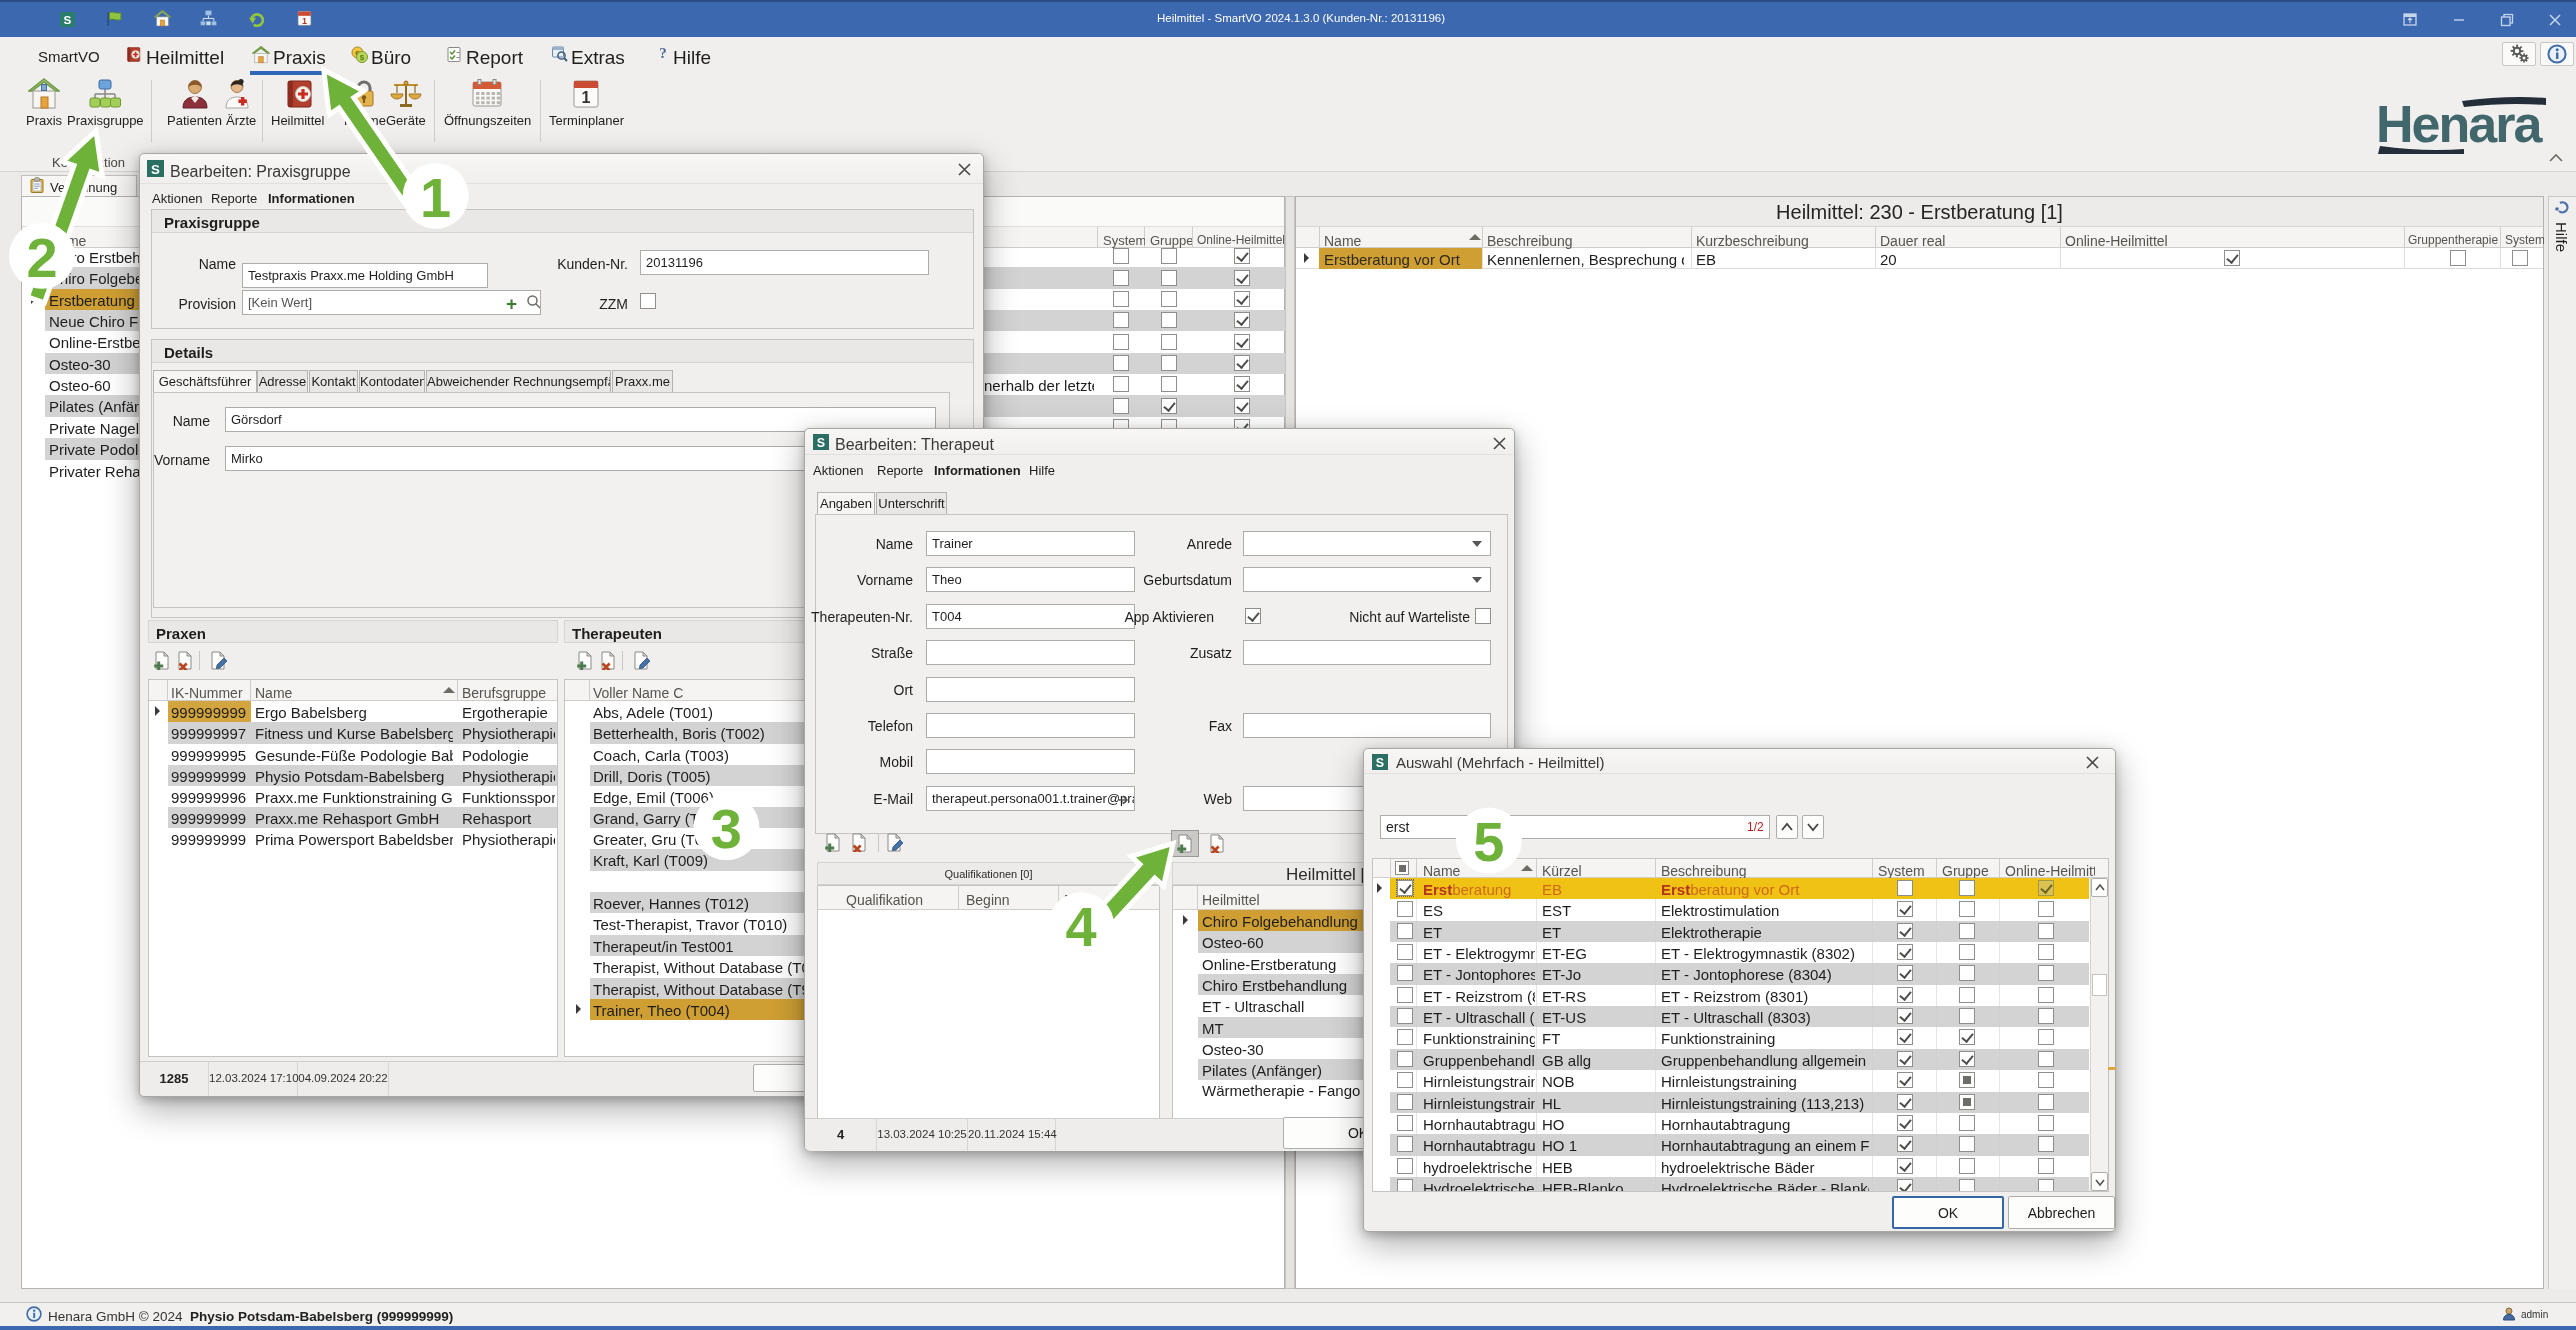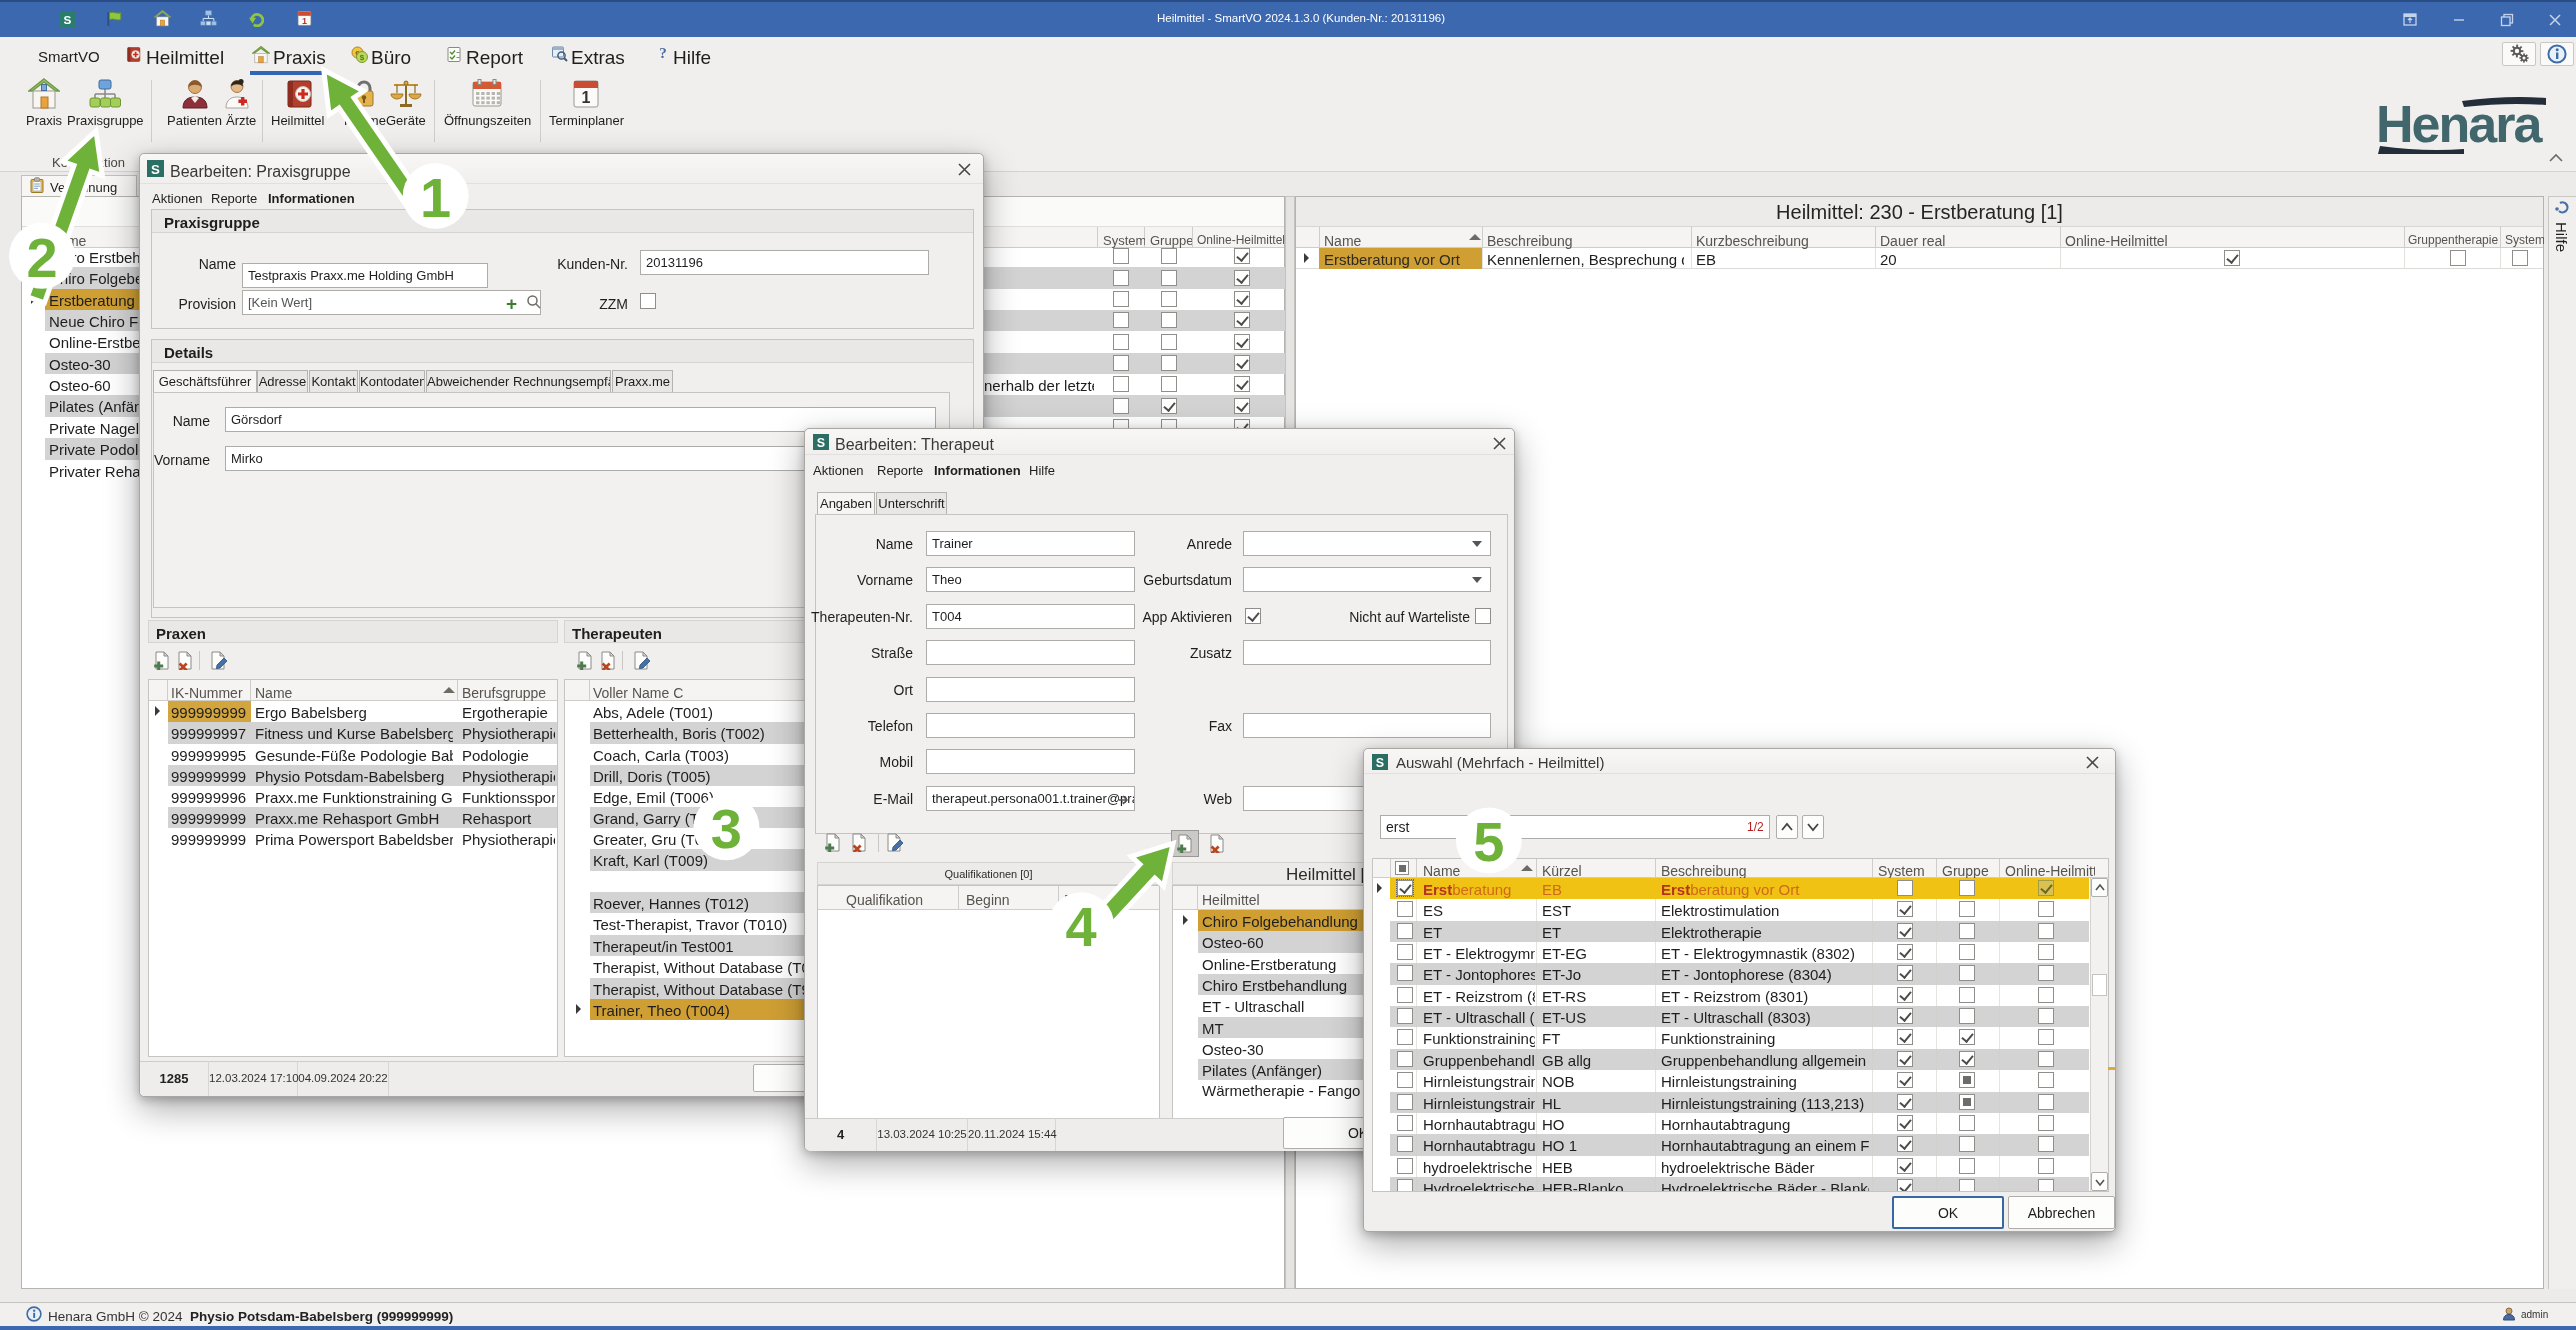--- a/index.html
+++ b/index.html
@@ -590,21 +590,21 @@
 <div class="inp" style="left:121px;top:357px;width:209px;height:25px">therapeut.persona001.t.trainer@prax</div>
 <svg style="position:absolute;left:312px;top:362px" width="14" height="14" viewBox="0 0 14 14">
       <path d="M2,9 h7 M6,5 l4,4 l-4,4" stroke="#555" stroke-width="1.5" fill="none"></path>
     </svg>
 <div class="glab" style="left:297px;top:108px;width:130px;">Anrede</div>
 <div class="inp" style="left:438px;top:102px;width:248px;height:25px"></div>
 <div style="left:667px;top:112px;width:0;height:0;border-top:6px solid #555;border-left:5px solid transparent;border-right:5px solid transparent"></div>
 <div class="glab" style="left:297px;top:144px;width:130px;">Geburtsdatum</div>
 <div class="inp" style="left:438px;top:138px;width:248px;height:25px"></div>
 <div style="left:667px;top:148px;width:0;height:0;border-top:6px solid #555;border-left:5px solid transparent;border-right:5px solid transparent"></div>
-<div class="glab" style="left:297px;top:181px;width:130px;">App Aktivieren</div>
+<div class="glab" style="left:279px;top:181px;width:130px;">App Aktivieren</div>
 <div class="cb c" style="left:440px;top:179px"></div>
 <div class="glab" style="left:440px;top:181px;width:225px;">Nicht auf Warteliste</div>
 <div class="cb" style="left:670px;top:179px"></div>
 <div class="glab" style="left:297px;top:217px;width:130px;">Zusatz</div>
 <div class="inp" style="left:438px;top:211px;width:248px;height:25px"></div>
 <div class="glab" style="left:297px;top:290px;width:130px;">Fax</div>
 <div class="inp" style="left:438px;top:284px;width:248px;height:25px"></div>
 <div class="glab" style="left:297px;top:363px;width:130px;">Web</div>
 <div class="inp" style="left:438px;top:357px;width:248px;height:25px"></div>
 <svg style="position:absolute;left:19px;top:404px" width="19" height="19" viewBox="0 0 19 19">

